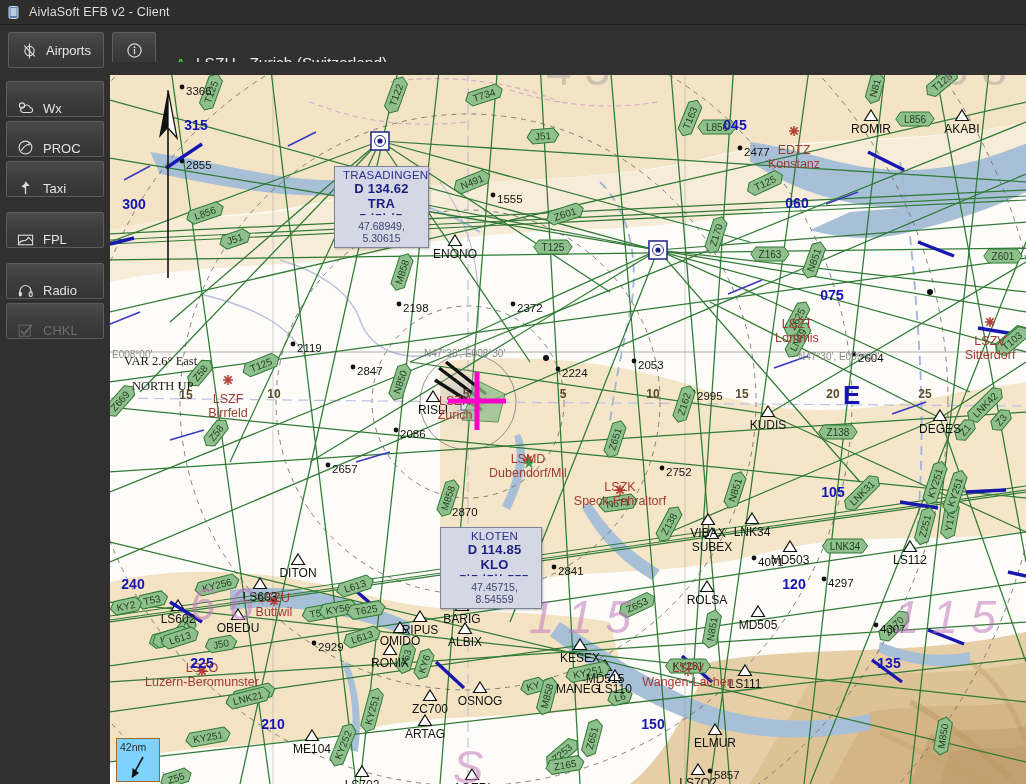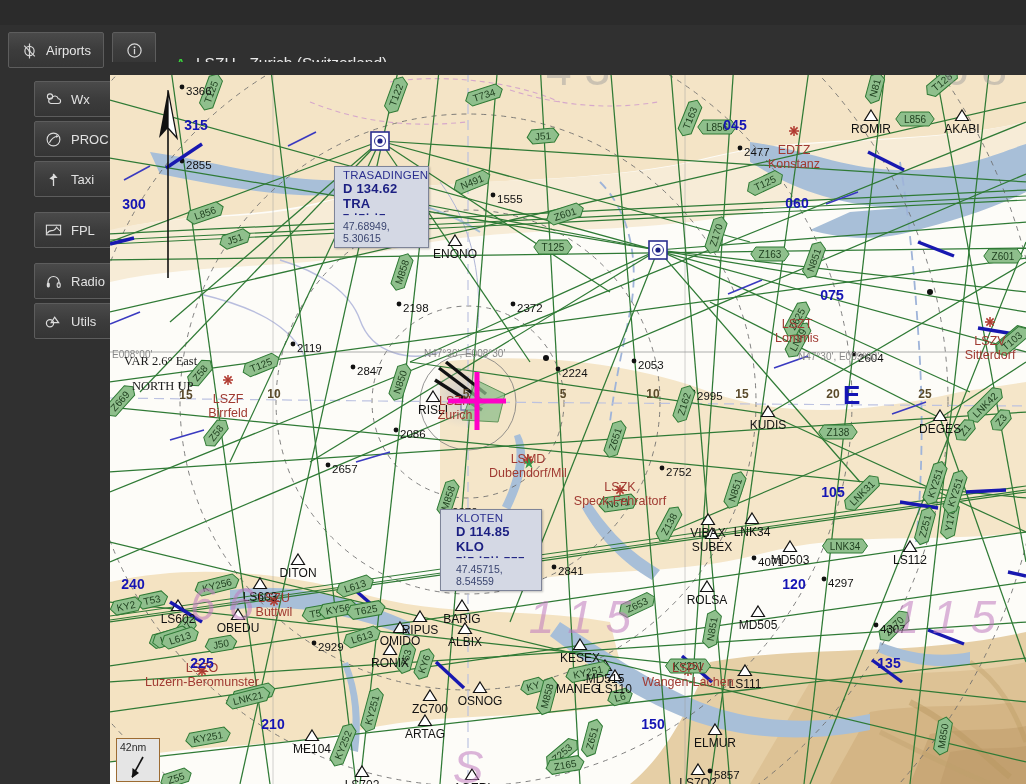--- a/index.html
+++ b/index.html
@@ -56,22 +56,22 @@
 
   
   #sidebar {
     position: absolute; left: 0; top: 75px; width: 110px; height: 709px;
     background: #303030; padding: 6px 6px 0 6px;
   }
   .sbtn {
     position: relative; width: 98px; height: 36px; margin-bottom: 4px;
     background: linear-gradient(180deg,#4a4a4a 0%,#3c3c3c 50%,#353535 100%);
     border: 1px solid #5d5d5d; border-radius: 2px;
-    display: flex; align-items: center; gap: 9px; padding-left: 9px;
-    color: #e2e2e2; font-size: 13px; cursor: pointer; margin-left: 28px;
+    display: flex; align-items: flex-end; gap: 9px; padding-left: 9px;
+    color: #e2e2e2; font-size: 13px; cursor: pointer;
   }
   .sbtn.disabled { color: #6e6e6e; cursor: default; }
   .sbtn.disabled svg { opacity: .45; }
   .sbtn .glyph { width: 18px; display: flex; align-items: center; justify-content: center; flex: none; }
   .spacer-sm { height: 11px; }
 
   
   #map {
     position: absolute; left: 110px; top: 62px; width: 916px; height: 722px;
     overflow: hidden; background: #fdfcf8;
@@ -82,31 +82,31 @@
     position: absolute; left: 110px; top: 62px; width: 916px; height: 13px;
     background: #303030; z-index: 6;
   }
 
   
   .ovl { position: absolute; z-index: 4; pointer-events: none; font-family: Liberation Serif, serif; }
   .var-txt { color: #1a1a1a; font-size: 12.5px; white-space: nowrap; }
   .navbox {
     position: absolute; z-index: 5;
     background: #d4d8e4; border: 1px solid #7e8498;
-    padding: 2px 8px 3px 8px; text-align: left;
+    padding: 2px 8px 3px 8px; text-align: center;
     box-shadow: 1px 1px 2px rgba(0,0,0,.25);
   }
   .navbox .nb-name { color: #2b2f8f; font-size: 11.5px; letter-spacing: .2px; }
   .navbox .nb-freq { color: #1b1f82; font-size: 13px; font-weight: bold; letter-spacing: .2px; }
   .navbox .nb-morse { color: #1b1f82; font-size: 11px; font-weight: bold; line-height: 7px; height: 9px; overflow: hidden; letter-spacing: 1px; }
   .navbox .nb-coord { color: #3a4570; font-size: 10.5px; }
 
   .scalebox {
     position: absolute; z-index: 5;
-    width: 44px; height: 44px; background: #e5e5e5;
+    width: 44px; height: 44px; background: #7dd3fc;
     border: 1px solid #9c6b32; color: #2a2a2a; font-size: 10.5px;
     padding: 2px 0 0 3px;
   }
   .scalebox svg { position: absolute; left: 10px; top: 16px; }
 
   
   .t-awy   { font-family: "Liberation Sans", sans-serif; font-size: 10px; fill: #1d3d1d; }
   .t-wpt   { font-family: "Liberation Sans", sans-serif; font-size: 12px; fill: #111; }
   .t-apt   { font-family: "Liberation Sans", sans-serif; font-size: 12.5px; fill: #a03a32; }
   .t-elev  { font-family: "Liberation Sans", sans-serif; font-size: 11.5px; fill: #111; }
@@ -115,20 +115,29 @@
   .t-mora  { font-family: "Liberation Sans", sans-serif; font-size: 46px; fill: #c07bbf; opacity: .55; font-style: italic; }
   .t-morag { font-family: "Liberation Sans", sans-serif; font-size: 46px; fill: #9a9a9a; opacity: .45; }
   .t-grid  { font-family: "Liberation Sans", sans-serif; font-size: 10px; fill: #888; }
   .t-bige  { font-family: "Liberation Sans", sans-serif; font-size: 26px; fill: #1414b4; font-weight: bold; }
 </style>
 </head>
 <body>
 
 <div id="app">
 
+  <div id="titlebar">
+    <span class="tb-icon">
+      <svg width="15" height="15" viewBox="0 0 15 15">
+        <rect x="2" y="1.5" width="9" height="12" rx="1.5" fill="#5b7fae" stroke="#cfd8e6" stroke-width="1"></rect>
+        <rect x="3.5" y="3" width="6" height="8" fill="#b9cde2"></rect>
+      </svg>
+    </span>
+    <span class="tb-text">AivlaSoft EFB v2 - Client</span>
+  </div>
 
   <div id="toolbar">
     <div class="tbtn" id="btn-airports">
       <span class="glyph">
         <svg width="17" height="17" viewBox="0 0 17 17">
           <circle cx="8.5" cy="9" r="4.6" fill="none" stroke="#d8d8d8" stroke-width="1.2"></circle>
           <line x1="8.5" y1="1.5" x2="8.5" y2="16.5" stroke="#d8d8d8" stroke-width="1.2"></line>
           <line x1="3.2" y1="3.7" x2="13.8" y2="14.3" stroke="#d8d8d8" stroke-width="1.2"></line>
           <circle cx="8.5" cy="9" r="1.1" fill="#d8d8d8"></circle>
         </svg>
@@ -200,31 +209,31 @@
       <span class="glyph">
         <svg width="17" height="15" viewBox="0 0 17 15">
           <path d="M3 10.5V8a5.5 5.5 0 0 1 11 0v2.5" fill="none" stroke="#dcdcdc" stroke-width="1.2"></path>
           <rect x="1.8" y="8.8" width="3" height="4.6" rx="1.3" fill="#dcdcdc"></rect>
           <rect x="12.2" y="8.8" width="3" height="4.6" rx="1.3" fill="none" stroke="#dcdcdc" stroke-width="1.1"></rect>
         </svg>
       </span>
       <span>Radio</span>
     </div>
 
-
-
-    <div class="sbtn">
+    <div class="sbtn disabled">
       <span class="glyph">
         <svg width="17" height="15" viewBox="0 0 17 15">
-          <circle cx="5" cy="9.3" r="3.6" fill="none" stroke="#dcdcdc" stroke-width="1.2"></circle>
-          <path d="M9.6 3.2 L13.6 8.6 H6.2z" fill="none" stroke="#dcdcdc" stroke-width="1.2"></path>
+          <rect x="2.2" y="2.2" width="11" height="11" fill="none" stroke="#8a8a8a" stroke-width="1.2"></rect>
+          <path d="M3.8 7.6 L7 11 15 2.2" fill="none" stroke="#9a9a9a" stroke-width="2"></path>
         </svg>
       </span>
-      <span>Utils</span>
-    </div>
+      <span>CHKL</span>
+    </div>
+
+
 
   </div>
 
   <div id="map">
     <svg width="916" height="722" viewBox="0 0 916 722">
       <defs>
         <clipPath id="mapclip">
             <rect x="0" y="0" width="916" height="722"></rect>
           </clipPath>
         <radialGradient id="aptglow" cx="50%" cy="50%" r="50%">
@@ -1005,21 +1014,21 @@
     </div>
 
     <div class="navbox" style="left:224px; top:104px; width:95px;">
       <div class="nb-name">TRASADINGEN</div>
       <div class="nb-freq">D 134.62 TRA</div>
       <div class="nb-morse">–  ·–·  ·–</div>
       <div class="nb-coord">47.68949, 5.30615</div>
     </div>
 
 
-    <div class="navbox" style="left:330px; top:447px; width:102px;padding-left:15px;">
+    <div class="navbox" style="left:330px; top:465px; width:102px;padding-left:15px;">
       <div class="nb-name">KLOTEN</div>
       <div class="nb-freq">D 114.85 KLO</div>
       <div class="nb-morse">–·–  ·–··  –––</div>
       <div class="nb-coord">47.45715, 8.54559</div>
     </div>
 
     <div class="ovl" style="left:335px; top:307px;">
       <svg width="64" height="64" viewBox="0 0 64 64">
         <line x1="32" y1="3" x2="32" y2="61" stroke="#ff00c8" stroke-width="5"></line>
         <line x1="3" y1="32" x2="61" y2="32" stroke="#ff00c8" stroke-width="5"></line>

